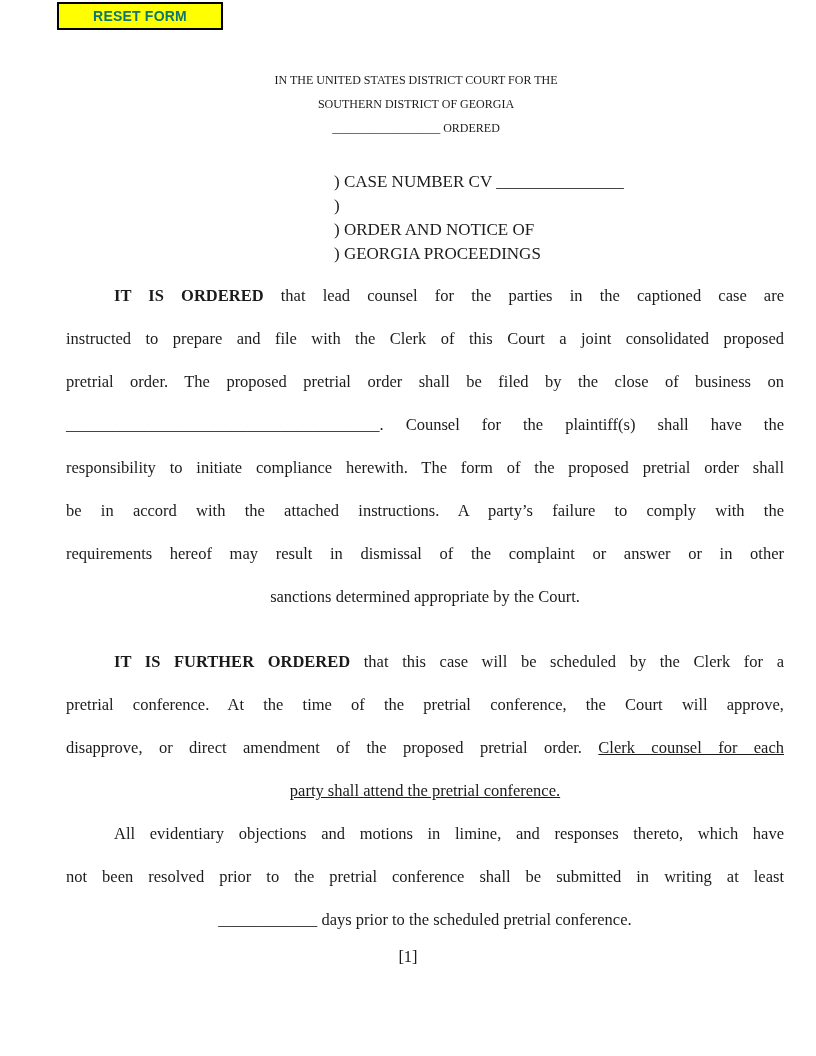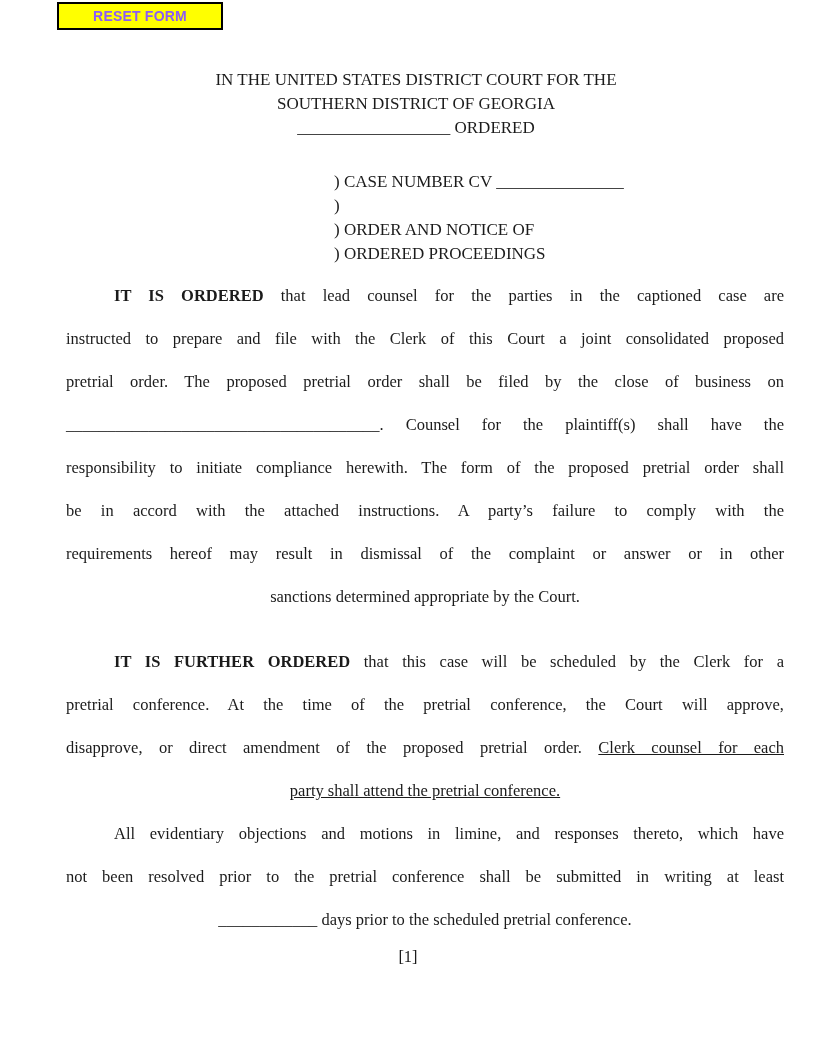--- a/index.html
+++ b/index.html
@@ -17,32 +17,32 @@
     left: 57px;
     top: 2px;
     width: 166px;
     height: 23px;
     background: #ffff00;
     border: 2px solid #000000;
     font-family: "Liberation Sans", "DejaVu Sans", sans-serif;
     font-weight: 700;
     font-size: 14px;
     line-height: 1;
-    color: #8b5cf6;
+    color: #0f766e;
     letter-spacing: 0.2px;
     padding: 12px;
     cursor: pointer;
     display: flex;
     align-items: center;
     justify-content: center;
   }
   .title-block {
     padding-top: 68px;
     text-align: center;
-    font-size: 17px;
+    font-size: 12px;
     line-height: 24px;
     margin-left: 16px;
   }
   .caption-block {
     margin-top: 30px;
     margin-left: 334px;
     font-size: 17px;
     line-height: 24px;
   }
   .body-text {
@@ -74,21 +74,21 @@
   <div class="title-block">
     <div>IN THE UNITED STATES DISTRICT COURT FOR THE</div>
     <div>SOUTHERN DISTRICT OF GEORGIA</div>
     <div><span>__________________</span><span> ORDERED</span></div>
   </div>
 
   <div class="caption-block">
     <div><span>) CASE NUMBER CV </span><span>_______________</span></div>
     <div>)</div>
     <div>) ORDER AND NOTICE OF</div>
-    <div>) ORDERED PROCEEDINGS</div>
+    <div>) GEORGIA PROCEEDINGS</div>
   </div>
 
   <div class="body-text">
       <div class="para gap-after">
         <div class="line j ind"><span class="bold">IT IS ORDERED</span><span class=""> that lead counsel for the parties in the captioned case are</span></div>
         <div class="line j"><span class="">instructed to prepare and file with the Clerk of this Court a joint consolidated proposed</span></div>
         <div class="line j"><span class="">pretrial order. The proposed pretrial order shall be filed by the close of business on</span></div>
         <div class="line j"><span class="">______________________________________</span><span class="">. Counsel for the plaintiff(s) shall have the</span></div>
         <div class="line j"><span class="">responsibility to initiate compliance herewith. The form of the proposed pretrial order shall</span></div>
         <div class="line j"><span class="">be in accord with the attached instructions. A party’s failure to comply with the</span></div>

